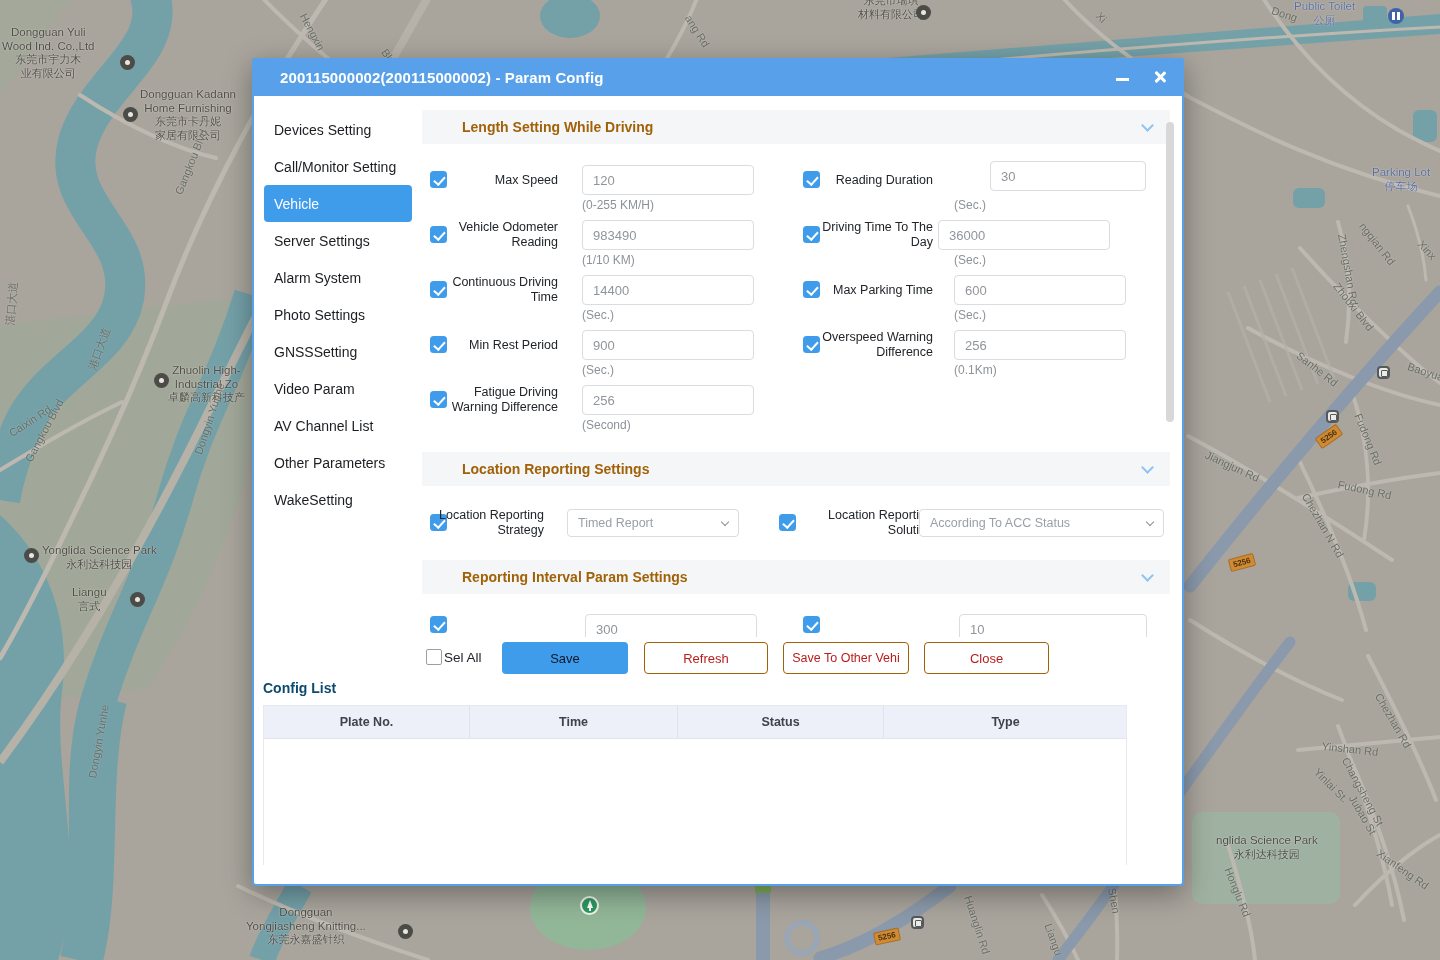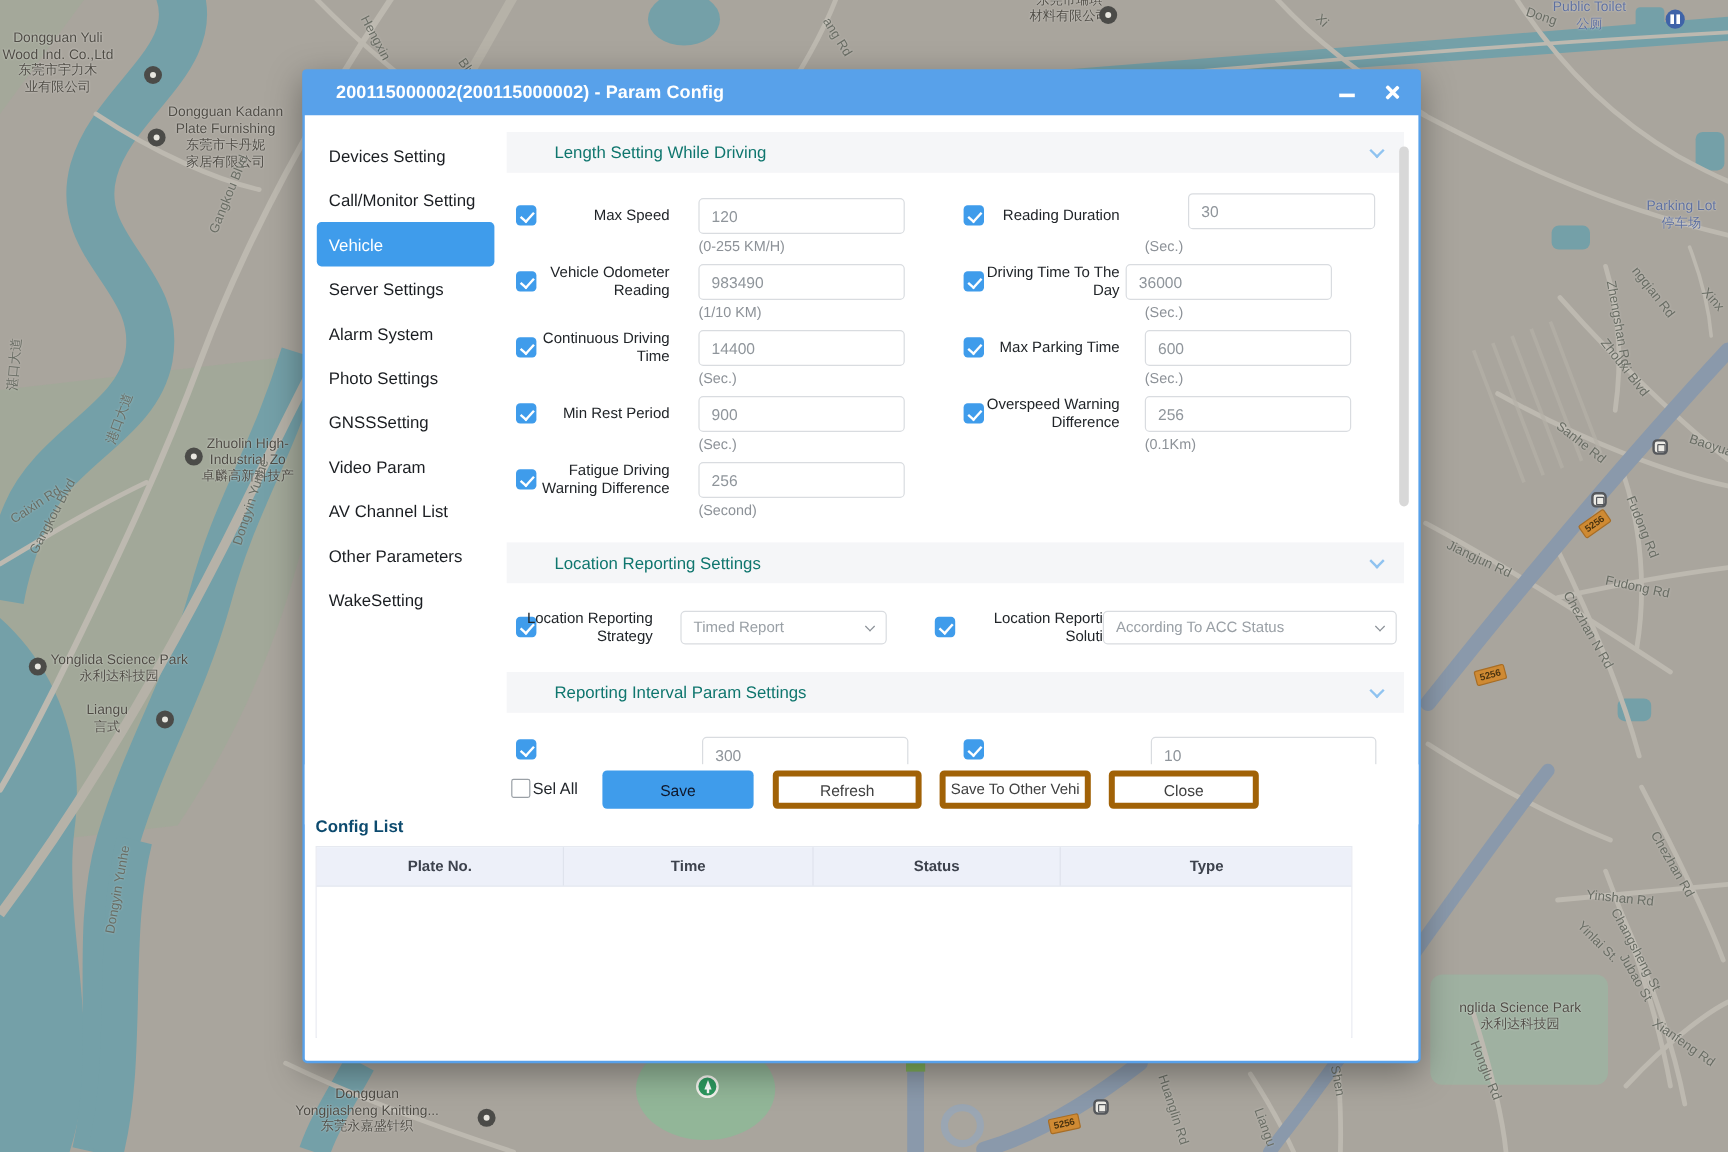--- a/index.html
+++ b/index.html
@@ -53,21 +53,21 @@
   
   #sidebar { position:absolute; left:10px; top:51px; width:148px; }
   .side-item { height:37px; display:flex; align-items:center; padding-left:10px;
     font-size:14px; color:#1b1e22; cursor:pointer; border-radius:4px; }
   .side-item.selected { background:#3f9ceb; color:#fff; }
 
   
   #content { position:absolute; left:168px; top:50px; width:748px; height:527px; overflow:hidden; }
   .section-header { position:absolute; left:0; width:748px; height:34px; background:#f5f6f8;
     display:flex; align-items:center; }
-  .section-title { font-size:14px; font-weight:normal; color:#0f766e; padding-left:40px; }
+  .section-title { font-size:14px; font-weight:bold; color:#a16207; padding-left:40px; }
   .chev { position:absolute; right:18px; top:11px; width:9px; height:9px;
     border-right:2px solid #8fc3f0; border-bottom:2px solid #8fc3f0; transform:rotate(45deg); }
   .cb { position:absolute; width:17px; height:17px; background:#3f9ceb; border-radius:3.5px; cursor:pointer; }
   .cb::after { content:""; position:absolute; left:5.5px; top:2.5px; width:4.5px; height:9px;
     border:solid #fff; border-width:0 2px 2px 0; transform:rotate(42deg); }
   .f-label { position:absolute; font-size:12.5px; line-height:15px; color:#212529;
     text-align:right; transform:translateY(-50%); }
   .f-input { position:absolute; height:30px; border:1px solid #d9dce0; border-radius:4px;
     background:#fff; font-size:13px; color:#8f959b; padding:0 10px;
     font-family:"Liberation Sans", sans-serif; outline:none; width:100%; }
@@ -82,21 +82,21 @@
   #scroll-thumb { position:absolute; left:912px; top:62px; width:8px; height:300px;
     background:#d8d8d8; border-radius:4px; cursor:pointer; }
 
   
   #footer { position:absolute; left:0; top:577px; width:928px; height:50px; background:#fff; }
   #selall-cb { position:absolute; left:172px; top:12px; width:16px; height:16px; background:#fff;
     border:1.5px solid #9aa0a6; border-radius:2px; cursor:pointer; }
   #selall-label { position:absolute; left:190px; top:13px; font-size:13.5px; color:#23272c; }
   .btn { position:absolute; top:5px; height:32px; border-radius:4px; font-size:13px;
     display:flex; align-items:center; justify-content:center; cursor:pointer;
-    background:#fff; border:5px solid #a16207; color:#404040; font-family:"Liberation Sans", sans-serif; }
+    background:#fff; border:1px solid #a16207; color:#b91c1c; font-family:"Liberation Sans", sans-serif; }
   .btn.primary { background:#3f9ceb; border:none; color:#0f172a; }
 
   
   #config-list-title { position:absolute; left:9px; top:620px; font-size:14px; font-weight:bold; color:#0c4a6e; }
   #config-table { position:absolute; left:9px; top:645px; width:864px; height:160px;
     border:1px solid #e6e9f0; }
   #config-table-head { display:grid; grid-template-columns:206px 208px 206px 243px; height:33px;
     background:#edf0f9; border-bottom:1px solid #e2e5ee; }
   .th { display:flex; align-items:center; justify-content:center; font-size:12.5px; font-weight:bold;
     color:#3d424d; border-right:1px solid #dfe3ed; }
@@ -177,21 +177,21 @@
   </svg>
   <div id="map-labels">
       <div class="map-poi" style="left: 2px; top: 26px;">
         <div>Dongguan Yuli</div>
         <div>Wood Ind. Co.,Ltd</div>
         <div class="zh">东莞市宇力木</div>
         <div class="zh">业有限公司</div>
       </div>
       <div class="map-poi" style="left: 140px; top: 88px;">
         <div>Dongguan Kadann</div>
-        <div>Plate Furnishing</div>
+        <div>Home Furnishing</div>
         <div class="zh">东莞市卡丹妮</div>
         <div class="zh">家居有限公司</div>
       </div>
       <div class="map-poi" style="left: 168px; top: 364px;">
         <div>Zhuolin High-</div>
         <div>Industrial Zo</div>
         <div class="zh">卓麟高新科技产</div>
       </div>
       <div class="map-poi" style="left: 42px; top: 544px;">
         <div>Yonglida Science Park</div>

